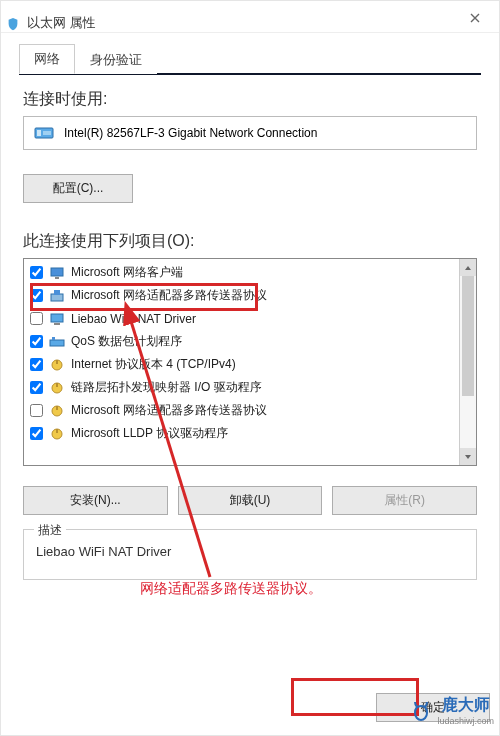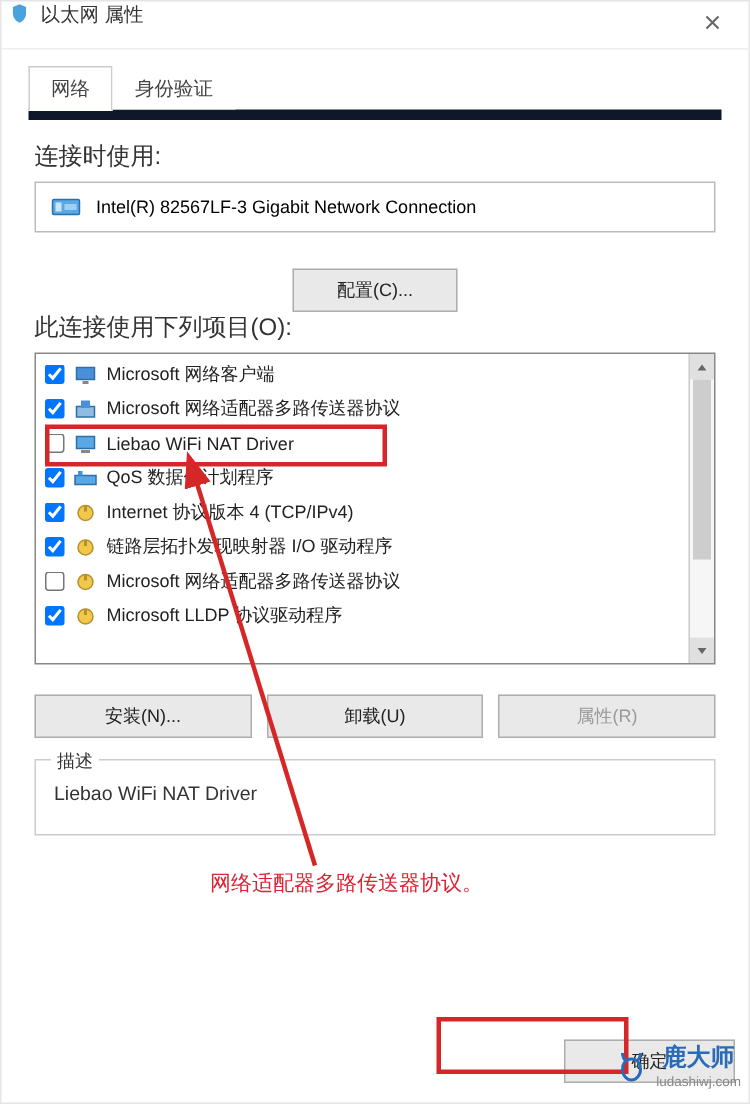--- a/index.html
+++ b/index.html
@@ -8,41 +8,41 @@
     font-family: "Microsoft YaHei", "Segoe UI", Tahoma, sans-serif;
     font-size: 12px;
     background: #fff;
     width: 500px;
     height: 736px;
     position: relative;
     overflow: hidden;
   }
   .window { width: 500px; height: 736px; background: #fff; border: 1px solid #e5e5e5; }
   .titlebar {
-    height: 32px; display: flex; align-items: flex-start;
+    height: 32px; display: flex; align-items: flex-end;
     padding: 0 4px; border-bottom: 1px solid #eee;
   }
   .titlebar .icon-shield { width: 16px; height: 16px; display: flex; align-items: center; justify-content: center; }
   .titlebar .title { margin-left: 6px; font-size: 13px; color: #333; flex: 1; }
   .titlebar .closebtn { width: 40px; height: 28px; display: flex; align-items: center; justify-content: center; color: #666; }
-  .tabs { margin: 10px 18px 0 18px; border-bottom: 7px solid #0f172a; display: flex; align-items: flex-start; }
+  .tabs { margin: 10px 18px 0 18px; border-bottom: 2px solid #0f172a; display: flex; align-items: flex-end; }
   .tab {
     padding: 5px 14px; font-size: 13px; color: #444;
     border: 1px solid transparent; border-bottom: none;
     position: relative; top: 1px; background: #fff;
   }
   .tab.active { border-color: #ccc; border-bottom: 1px solid #fff; }
   .content { padding: 14px 22px 0 22px; }
   .label { font-size: 16px; color: #333; margin-bottom: 6px; }
   .adapterbox {
     border: 1px solid #bbb; padding: 8px 10px; display: flex; align-items: center;
     background: #fff; margin-bottom: 24px;
   }
   .adapterbox .nic-icon { width: 20px; height: 16px; margin-right: 10px; }
-  .btnrow-right { display: flex; justify-content: center; margin-bottom: 0; }
+  .btnrow-right { display: flex; justify-content: flex-start; margin-bottom: 28px; }
   .winbtn {
     min-width: 110px; padding: 5px 10px; font-size: 12px;
     border: 1px solid #adadad; background: #e9e9e9; color: #222;
     text-align: center;
   }
   .winbtn.disabled { color: #999; }
   .listbox {
     border: 1px solid #888; height: 208px; position: relative;
     display: flex; margin-bottom: 12px; background: #fff;
   }

